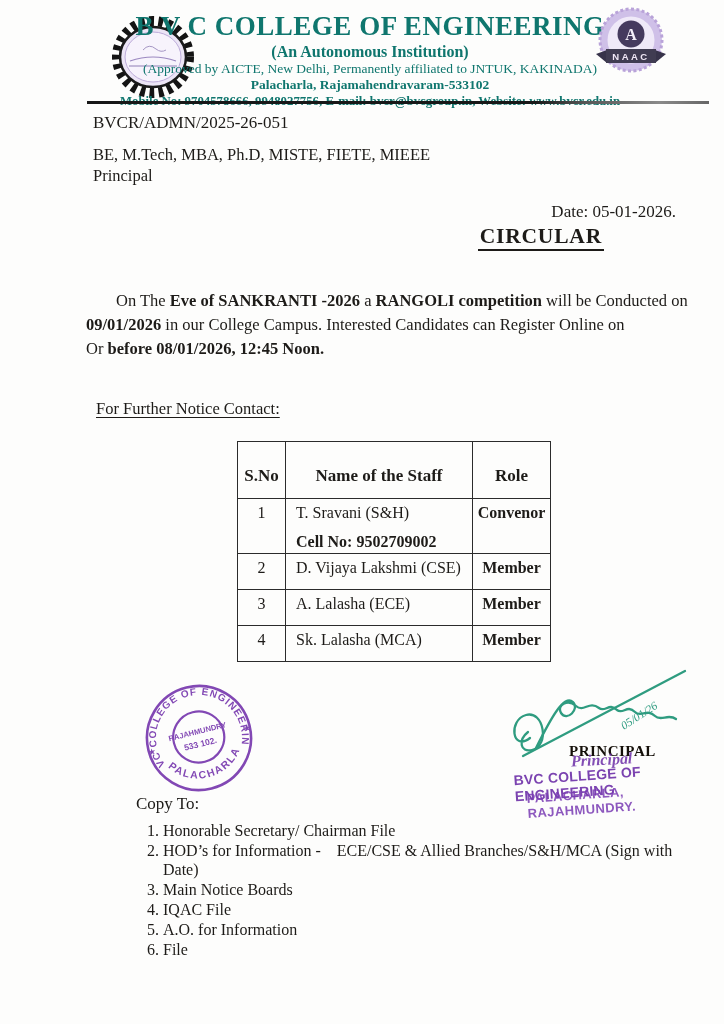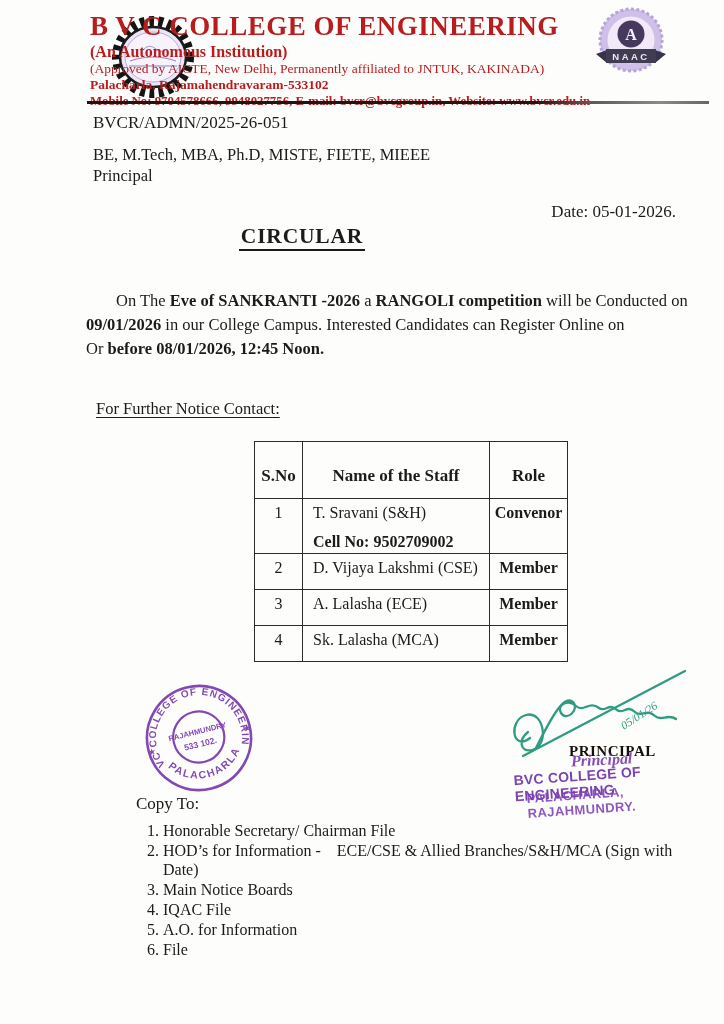--- a/index.html
+++ b/index.html
@@ -3,47 +3,47 @@
 <meta charset="utf-8">
 <style>
   * { margin:0; padding:0; box-sizing:border-box; }
   html,body { background:#e8e8e8; }
   .page {
     position:relative; width:724px; height:1024px; margin:0 auto;
     background:#fdfdfc; overflow:hidden;
     font-family:"Liberation Serif", serif; color:#1d1b18;
   }
   
-  .lh-text { position:absolute; left:90px; top:11px; width:560px; color:#b91c1c; }
+  .lh-text { position:absolute; left:90px; top:11px; width:560px; text-align:center; color:#0f766e; }
   .college-name { font-size:27px; font-weight:bold; letter-spacing:0.5px; line-height:31px; }
   .lh-sub   { font-size:16px; font-weight:bold; line-height:18px; margin-top:1px; }
   .lh-appr  { font-size:13.5px; font-weight:normal; line-height:16px; }
   .lh-addr  { font-size:13.5px; font-weight:bold; line-height:16px; }
   .lh-cont  { font-size:12.8px; font-weight:bold; line-height:16px; }
   .gear-logo { position:absolute; left:107px; top:12px; }
   .naac-badge { position:absolute; left:594px; top:7px; }
   .rule { position:absolute; left:87px; top:101px; width:622px; height:3px;
           background:linear-gradient(to right, #171717 0%, #171717 72%, #555 80%, #8a8a8a 92%, #666 100%); }
   
   .ref { position:absolute; left:93px; top:113px; font-size:17px; }
   .principal-block { position:absolute; left:93px; top:145px; font-size:16.5px; line-height:20.5px; }
   .principal-block .p-name { font-weight:bold; font-size:17px; }
   .date-line { position:absolute; left:400px; top:202px; width:276px; text-align:right; font-size:17px; }
   
-  .doc-title { position:absolute; left:0; top:224px; width:604px; text-align:center; }
+  .doc-title { position:absolute; left:0; top:224px; width:604px; text-align:right; }
   .doc-title span { font-size:21.5px; font-weight:bold; letter-spacing:0.8px;
                     border-bottom:2.5px solid #1d1b18; padding:0 2px 1px 2px; }
   
   .body-par { position:absolute; left:86px; top:289px; width:604px;
               font-size:16.5px; line-height:24px; white-space:pre-wrap; text-indent:30px; }
   .body-par b { font-weight:bold; }
   .contact-heading { position:absolute; left:96px; top:399px; font-size:16.5px;
                      text-decoration:underline; text-underline-offset:3px; }
   
-  .staff-table { position:absolute; left:254px; top:441px; border-collapse:collapse; }
+  .staff-table { position:absolute; left:237px; top:441px; border-collapse:collapse; }
   .staff-table th, .staff-table td { border:1.6px solid #2b2b2b; font-size:16px; }
   .staff-table th { height:57px; vertical-align:bottom; padding-bottom:12px; font-size:17px; font-weight:bold; text-align:center; }
   .col-sno { width:48px; } .col-name { width:187px; } .col-role { width:78px; }
   .staff-table td { vertical-align:top; padding-top:5px; }
   .td-sno { text-align:center; }
   .td-name { padding-left:10px; padding-right:4px; }
   .td-role { text-align:center; font-weight:bold; }
   .row-tall td { height:55px; }
   .row-std td { height:36px; }
   .cell-line2 { font-weight:bold; margin-top:11px; }

